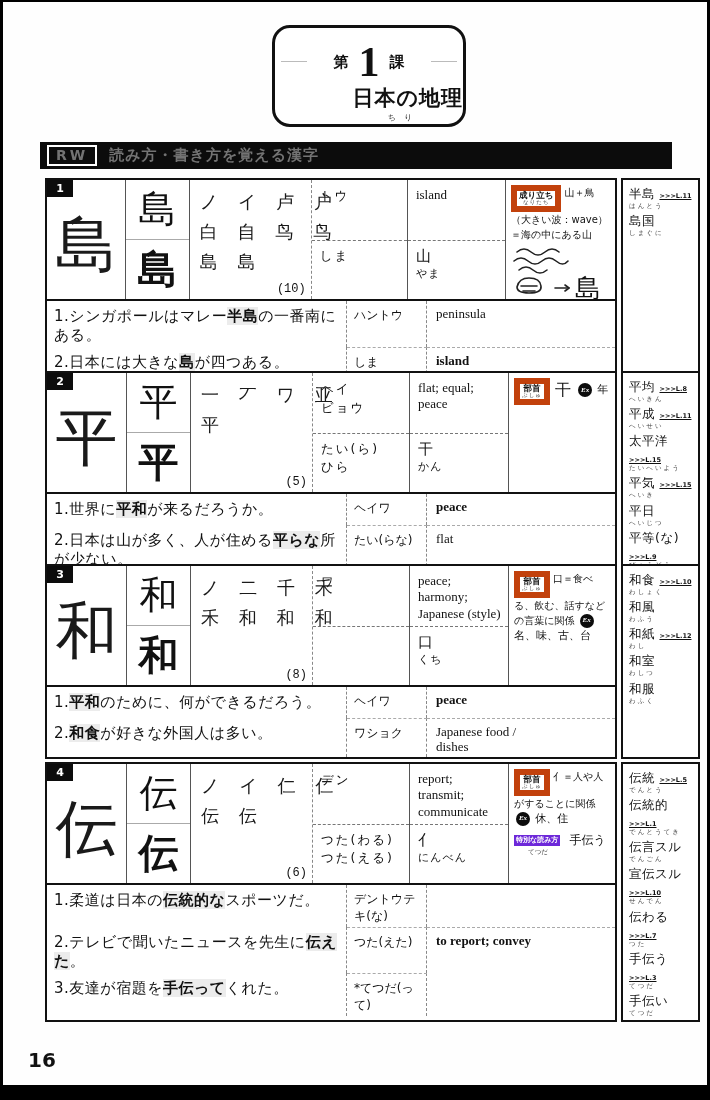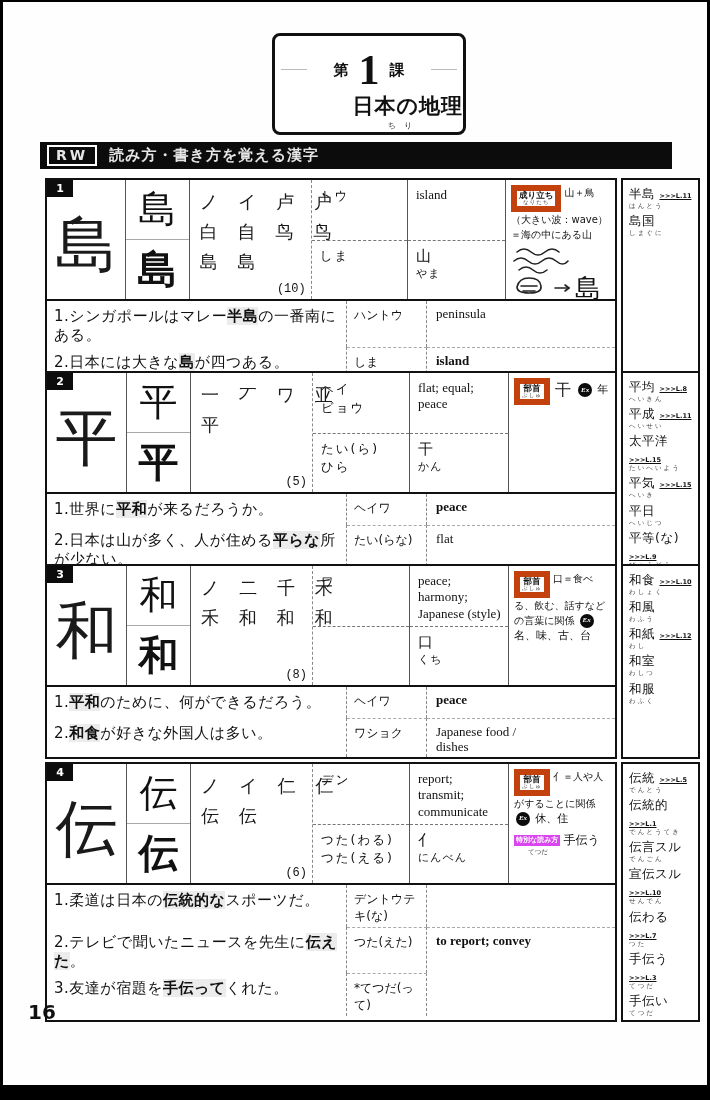--- a/index.html
+++ b/index.html
@@ -6,32 +6,32 @@
   .page{position:relative;width:710px;height:1100px;background:#fefefe;overflow:hidden;
         font-family:"DejaVu Sans","Liberation Sans",sans-serif;color:#111;}
   
   .edge-top{position:absolute;left:0;top:0;width:710px;height:2px;background:#000;}
   .edge-left{position:absolute;left:0;top:0;width:3px;height:1100px;background:#000;}
   .edge-right{position:absolute;right:0;top:0;width:3px;height:1100px;background:#000;}
   .edge-bottom{position:absolute;left:0;top:1085px;width:710px;height:15px;background:#000;}
 
   
   .lesson-box{position:absolute;left:272px;top:25px;width:188px;height:96px;border:3px solid #111;
-              border-radius:8px;background:#fff;margin-top:8px;}
+              border-radius:18px;background:#fff;}
   .lesson-row{position:relative;text-align:center;margin-top:12px;height:42px;line-height:42px;}
   .lesson-row .side{position:absolute;top:21px;width:26px;height:1px;background:#bbb;}
   .side.l{left:6px}.side.r{right:6px}
   .lesson-prefix,.lesson-suffix{font-size:15px;font-weight:bold;vertical-align:middle;}
   .lesson-number{font-family:"Liberation Serif","DejaVu Serif",serif;font-size:42px;font-weight:bold;
                  vertical-align:middle;padding:0 5px;}
   .lesson-title{text-align:right;font-size:21px;font-weight:bold;letter-spacing:1px;margin-top:2px;}
   .lesson-furi{text-align:center;font-size:8px;letter-spacing:8px;margin-top:0;padding-left:70px;color:#222;}
 
   
-  .rw-bar{position:absolute;left:40px;top:142px;width:632px;height:27px;background:#0c0c0c;color:#e5e5e5;
+  .rw-bar{position:absolute;left:40px;top:142px;width:632px;height:27px;background:#0c0c0c;color:#737373;
           display:flex;align-items:center;}
   .rw-tag{border:2px solid #fff;margin-left:7px;padding:0 7px;font-size:14px;font-weight:bold;
           letter-spacing:3px;line-height:17px;}
   .rw-title{font-size:15px;font-weight:bold;margin-left:12px;letter-spacing:1px;}
 
   
   .entry{position:absolute;left:45px;width:655px;display:flex;align-items:stretch;}
   .entry-main{width:572px;border:2px solid #111;background:#fff;box-sizing:border-box;}
   .top-grid{display:flex;height:121px;border-bottom:2px solid #111;box-sizing:border-box;}
   .c-practice{width:80px;border-right:1px solid #555;position:relative;box-sizing:border-box;
@@ -53,22 +53,22 @@
   .half-bot{height:50%;border-top:1px dashed #777;padding:6px 6px 0 8px;box-sizing:border-box;}
   .jp-reading{font-size:12.5px;letter-spacing:2px;line-height:1.5;white-space:pre-line;}
   .en-meaning{font-family:"Liberation Serif","DejaVu Serif",serif;font-size:13px;line-height:1.25;white-space:pre-line;}
   .radical-char{font-size:15px;line-height:1.3;}
   .radical-name{font-size:11px;letter-spacing:1px;}
   .c-origin{flex:1;padding:5px 4px 2px 5px;box-sizing:border-box;font-size:10px;line-height:1.5;}
   .label-box{display:inline-block;border:6px solid #c2410c;padding:0 2px;margin-right:3px;text-align:center;
              vertical-align:top;line-height:1.05;}
   .label-box .lb-main{font-size:8.5px;font-weight:bold;display:block;}
   .label-box .lb-furi{font-size:5.5px;display:block;letter-spacing:1px;color:#333;}
-  .label-dark{display:inline-block;background:#d946ef;color:#fff;font-size:7px;font-weight:bold;
-              padding:2px 2px;margin-right:0;vertical-align:middle;line-height:1.05;}
+  .label-dark{display:inline-block;background:#6d28d9;color:#fff;font-size:7px;font-weight:bold;
+              padding:2px 2px;margin-right:6px;vertical-align:middle;line-height:1.05;}
   .ex-badge{display:inline-flex;width:14px;height:14px;border-radius:50%;background:#0c0c0c;color:#fff;
             font-size:7px;font-style:italic;font-weight:bold;align-items:center;justify-content:center;
             vertical-align:middle;margin:0 2px;font-family:"Liberation Serif",serif;}
   .origin-radical{font-size:16px;vertical-align:middle;padding:0 2px;}
   .origin-ex-words{font-size:11px;}
   .origin-drawing{display:block;margin:2px auto 0 auto;}
   .special-row{margin-top:4px;}
   .special-word{font-size:12px;vertical-align:middle;}
   .special-furi{font-size:6.5px;color:#333;display:block;margin-left:14px;margin-top:-1px;}
 
@@ -83,21 +83,21 @@
   .hl{font-weight:bold;background:#ececec;}
   .bold{font-weight:bold;}
 
   
   .vocab{width:79px;margin-left:4px;border:2px solid #111;box-sizing:border-box;background:#fff;
          padding:6px 2px 3px 6px;display:flex;flex-direction:column;gap:3px;}
   .v-word{font-size:12.5px;font-weight:500;letter-spacing:0.5px;}
   .v-word .v-ref{font-size:6.5px;font-weight:bold;letter-spacing:0;text-decoration:underline;}
   .v-furi{font-size:6.5px;color:#444;letter-spacing:2px;line-height:1.1;}
 
-  .page-num{position:absolute;left:28px;top:1000px;font-size:20px;font-weight:bold;}
+  .page-num{position:absolute;left:28px;top:1048px;font-size:20px;font-weight:bold;}
 </style>
 </head>
 <body>
 
 <div class="page">
   <div class="edge-top"></div>
   <div class="edge-left"></div>
   <div class="edge-right"></div>
   <div class="edge-bottom"></div>
 

